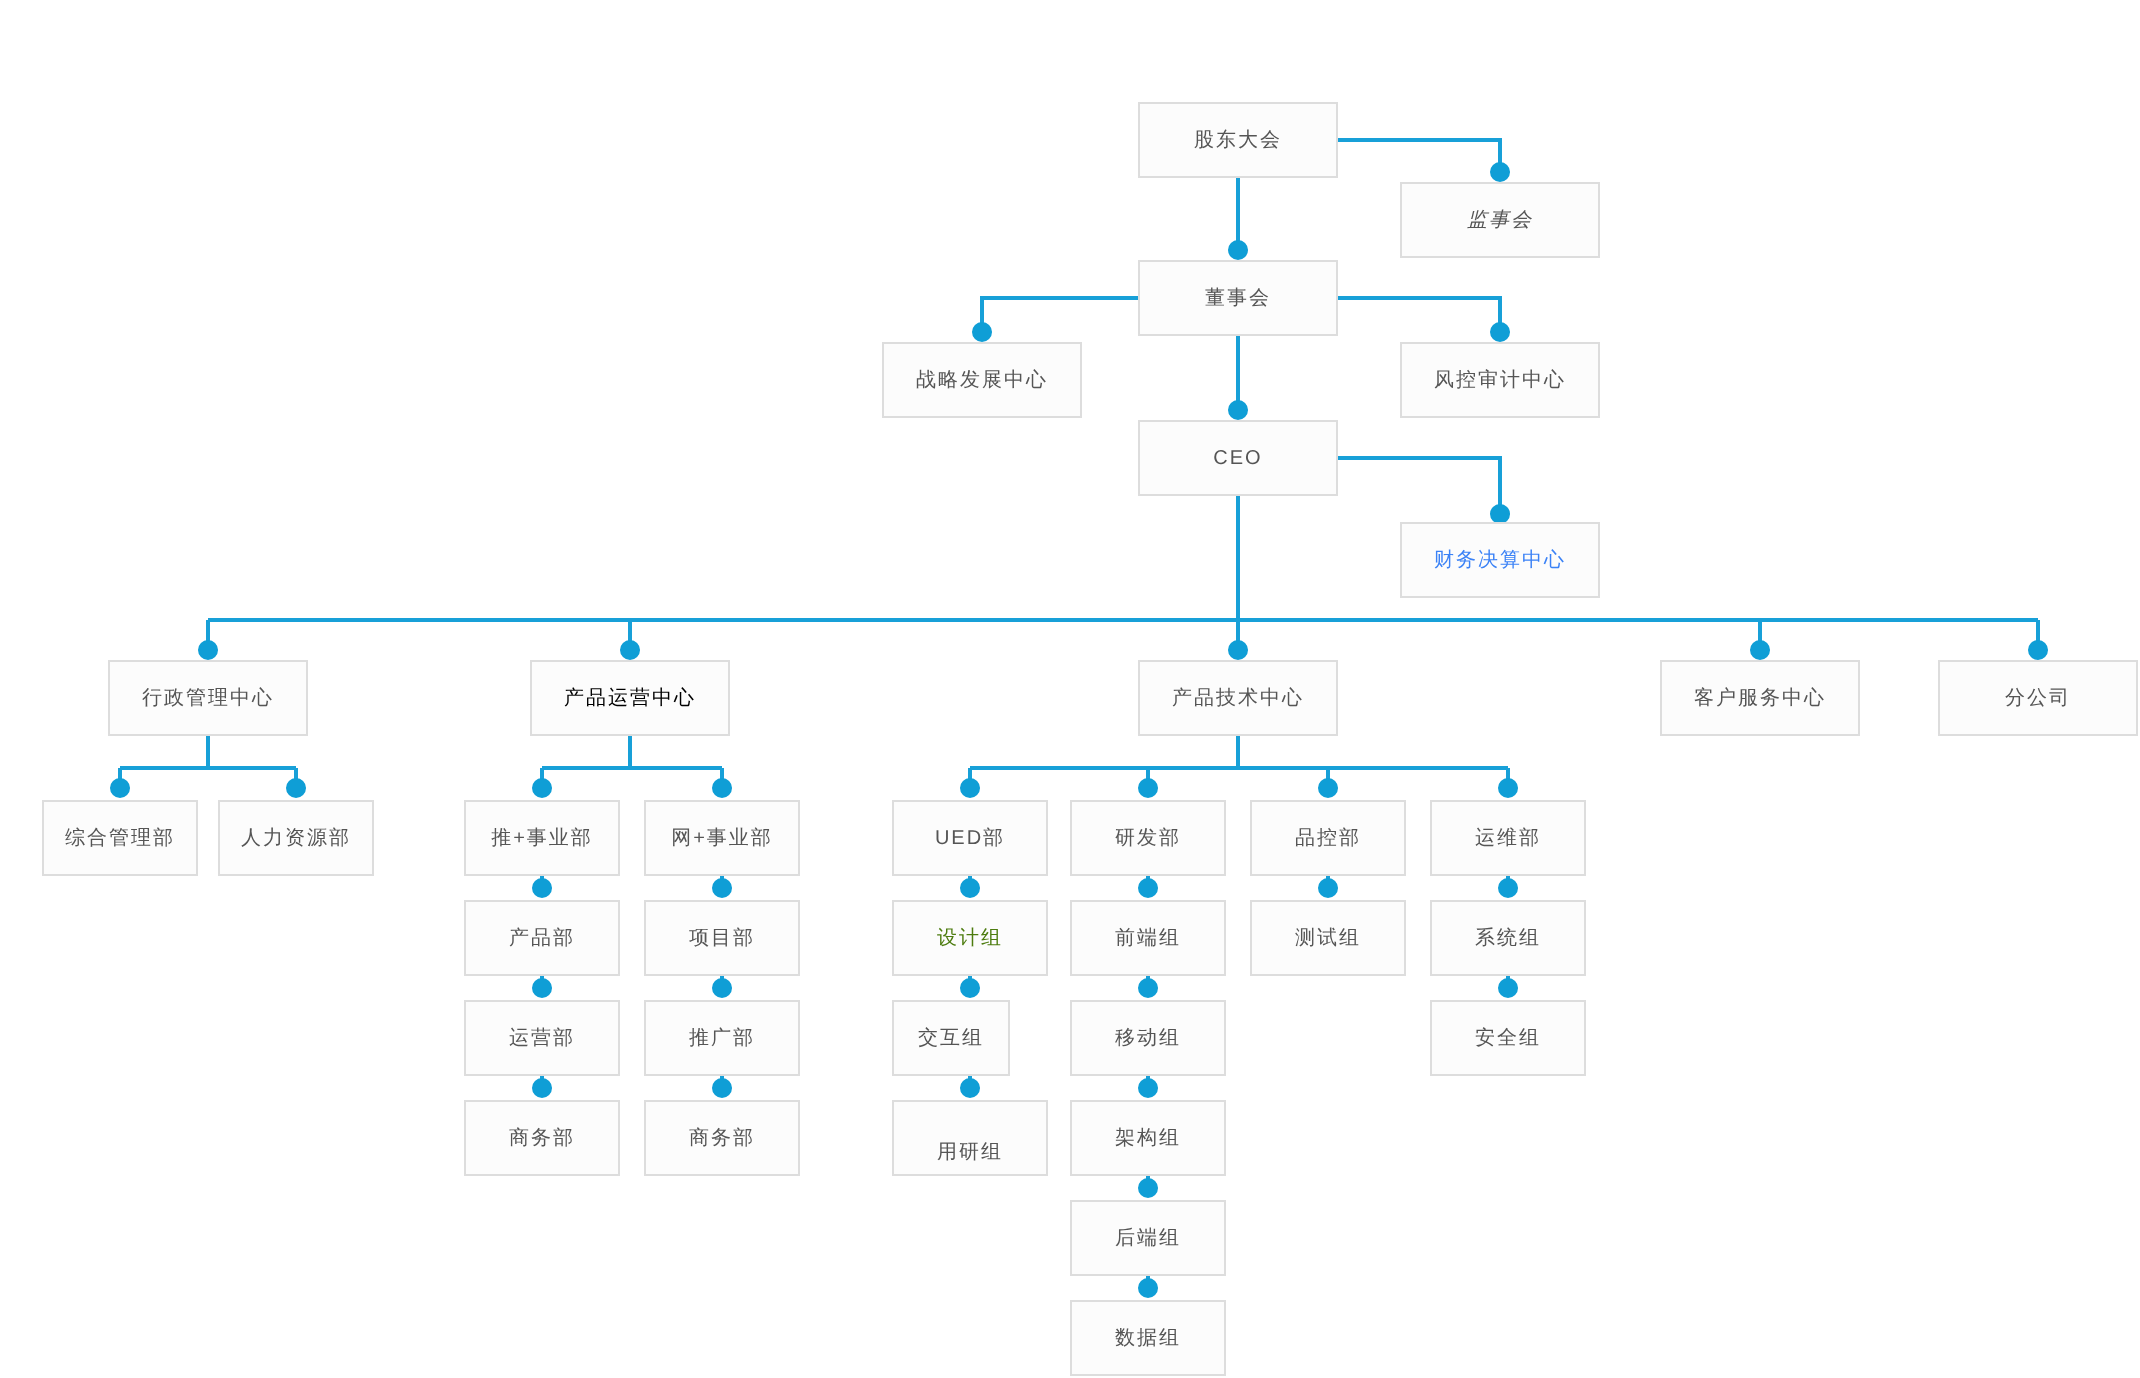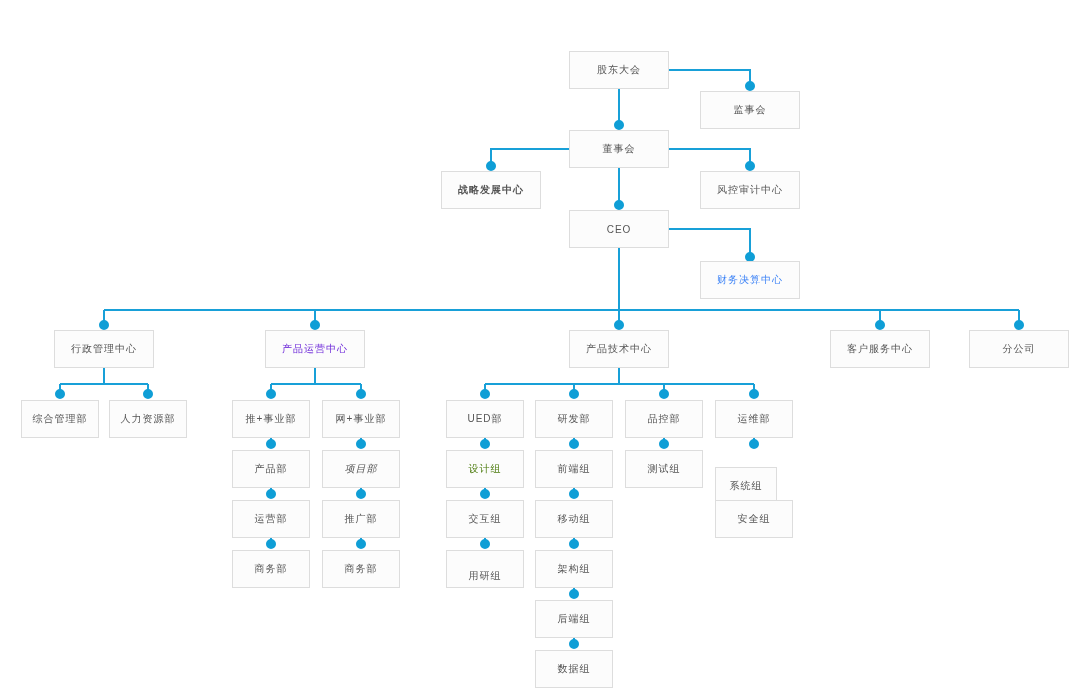--- a/index.html
+++ b/index.html
@@ -60,44 +60,44 @@
              M361,444h.01 M361,494h.01 M361,544h.01
              M485,444h.01 M485,494h.01 M485,544h.01
              M574,444h.01 M574,494h.01 M574,544h.01 M574,594h.01 M574,644h.01
              M664,444h.01
              M754,444h.01 M754,494h.01"></path>
   </svg>
 
   <div class="node" style="left: 569px; top: 51px; width: 100px; background: rgb(252, 252, 252); border-color: rgb(221, 221, 221);">
       <span class="label" style="color: rgb(85, 85, 85);">股东大会</span>
     </div>
-  <div class="node" style="left: 700px; top: 91px; width: 100px; background: rgb(252, 252, 252); border-color: rgb(221, 221, 221);">
+  <div class="node" style="left: 700px; top: 91px; width: 100px; background: rgb(252, 252, 252); border-color: rgb(221, 221, 221); font-style: italic;">
       <span class="label" style="color: rgb(85, 85, 85);">监事会</span>
     </div>
   <div class="node" style="left: 569px; top: 130px; width: 100px; background: rgb(252, 252, 252); border-color: rgb(221, 221, 221);">
       <span class="label" style="color: rgb(85, 85, 85);">董事会</span>
     </div>
-  <div class="node" style="left: 441px; top: 171px; width: 100px; background: rgb(252, 252, 252); border-color: rgb(221, 221, 221); font-weight: bold;">
+  <div class="node" style="left: 441px; top: 171px; width: 100px; background: rgb(252, 252, 252); border-color: rgb(221, 221, 221);">
       <span class="label" style="color: rgb(85, 85, 85);">战略发展中心</span>
     </div>
   <div class="node" style="left: 700px; top: 171px; width: 100px; background: rgb(252, 252, 252); border-color: rgb(221, 221, 221);">
       <span class="label" style="color: rgb(85, 85, 85);">风控审计中心</span>
     </div>
   <div class="node" style="left: 569px; top: 210px; width: 100px; background: rgb(252, 252, 252); border-color: rgb(221, 221, 221);">
       <span class="label" style="color: rgb(85, 85, 85);">CEO</span>
     </div>
   <div class="node" style="left: 700px; top: 261px; width: 100px; background: rgb(252, 252, 252); border-color: rgb(221, 221, 221);">
       <span class="label" style="color: #3b82f6;">财务决算中心</span>
     </div>
 
   <div class="node" style="left: 54px; top: 330px; width: 100px; background: rgb(252, 252, 252); border-color: rgb(221, 221, 221);">
       <span class="label" style="color: rgb(85, 85, 85);">行政管理中心</span>
     </div>
   <div class="node" style="left: 265px; top: 330px; width: 100px; background: rgb(252, 252, 252); border-color: rgb(221, 221, 221);">
-      <span class="label" style="color: #6d28d9;">产品运营中心</span>
+      <span class="label" style="color: #000000;">产品运营中心</span>
     </div>
   <div class="node" style="left: 569px; top: 330px; width: 100px; background: rgb(252, 252, 252); border-color: rgb(221, 221, 221); align-items: center;">
       <span class="label" style="color: rgb(85, 85, 85);">产品技术中心</span>
     </div>
   <div class="node" style="left: 830px; top: 330px; width: 100px; background: rgb(252, 252, 252); border-color: rgb(221, 221, 221);">
       <span class="label" style="color: rgb(85, 85, 85);">客户服务中心</span>
     </div>
   <div class="node" style="left: 969px; top: 330px; width: 100px; background: rgb(252, 252, 252); border-color: rgb(221, 221, 221);">
       <span class="label" style="color: rgb(85, 85, 85);">分公司</span>
     </div>
@@ -118,37 +118,37 @@
   <div class="node" style="left: 232px; top: 500px; width: 78px; background: rgb(252, 252, 252); border-color: rgb(221, 221, 221);">
       <span class="label" style="color: rgb(85, 85, 85);">运营部</span>
     </div>
   <div class="node" style="left: 232px; top: 550px; width: 78px; background: rgb(252, 252, 252); border-color: rgb(221, 221, 221);">
       <span class="label" style="color: rgb(85, 85, 85);">商务部</span>
     </div>
 
   <div class="node" style="left: 322px; top: 400px; width: 78px; background: rgb(252, 252, 252); border-color: rgb(221, 221, 221);">
       <span class="label" style="color: rgb(85, 85, 85);">网+事业部</span>
     </div>
-  <div class="node" style="left: 322px; top: 450px; width: 78px; background: rgb(252, 252, 252); border-color: rgb(221, 221, 221); font-style: italic;">
+  <div class="node" style="left: 322px; top: 450px; width: 78px; background: rgb(252, 252, 252); border-color: rgb(221, 221, 221);">
       <span class="label" style="color: rgb(85, 85, 85);">项目部</span>
     </div>
   <div class="node" style="left: 322px; top: 500px; width: 78px; background: rgb(252, 252, 252); border-color: rgb(221, 221, 221);">
       <span class="label" style="color: rgb(85, 85, 85);">推广部</span>
     </div>
   <div class="node" style="left: 322px; top: 550px; width: 78px; background: rgb(252, 252, 252); border-color: rgb(221, 221, 221);">
       <span class="label" style="color: rgb(85, 85, 85);">商务部</span>
     </div>
 
   <div class="node" style="left: 446px; top: 400px; width: 78px; background: rgb(252, 252, 252); border-color: rgb(221, 221, 221);">
       <span class="label" style="color: rgb(85, 85, 85);">UED部</span>
     </div>
   <div class="node" style="left: 446px; top: 450px; width: 78px; background: rgb(252, 252, 252); border-color: rgb(221, 221, 221);">
       <span class="label" style="color: #4d7c0f;">设计组</span>
     </div>
-  <div class="node" style="left: 446px; top: 500px; width: 78px; background: rgb(252, 252, 252); border-color: rgb(221, 221, 221);">
+  <div class="node" style="left: 446px; top: 500px; width: 59px; background: rgb(252, 252, 252); border-color: rgb(221, 221, 221);">
       <span class="label" style="color: rgb(85, 85, 85);">交互组</span>
     </div>
   <div class="node" style="left: 446px; top: 550px; width: 78px; background: rgb(252, 252, 252); border-color: rgb(221, 221, 221);">
       <span class="label" style="color: rgb(85, 85, 85); margin-top: 14px;">用研组</span>
     </div>
 
   <div class="node" style="left: 535px; top: 400px; width: 78px; background: rgb(252, 252, 252); border-color: rgb(221, 221, 221);">
       <span class="label" style="color: rgb(85, 85, 85);">研发部</span>
     </div>
   <div class="node" style="left: 535px; top: 450px; width: 78px; background: rgb(252, 252, 252); border-color: rgb(221, 221, 221);">
@@ -170,20 +170,20 @@
   <div class="node" style="left: 625px; top: 400px; width: 78px; background: rgb(252, 252, 252); border-color: rgb(221, 221, 221);">
       <span class="label" style="color: rgb(85, 85, 85);">品控部</span>
     </div>
   <div class="node" style="left: 625px; top: 450px; width: 78px; background: rgb(252, 252, 252); border-color: rgb(221, 221, 221);">
       <span class="label" style="color: rgb(85, 85, 85);">测试组</span>
     </div>
 
   <div class="node" style="left: 715px; top: 400px; width: 78px; background: rgb(252, 252, 252); border-color: rgb(221, 221, 221);">
       <span class="label" style="color: rgb(85, 85, 85);">运维部</span>
     </div>
-  <div class="node" style="left: 715px; top: 450px; width: 62px; background: rgb(252, 252, 252); border-color: rgb(221, 221, 221); margin-top: 17px;">
+  <div class="node" style="left: 715px; top: 450px; width: 78px; background: rgb(252, 252, 252); border-color: rgb(221, 221, 221);">
       <span class="label" style="color: rgb(85, 85, 85);">系统组</span>
     </div>
   <div class="node" style="left: 715px; top: 500px; width: 78px; background: rgb(252, 252, 252); border-color: rgb(221, 221, 221);">
       <span class="label" style="color: rgb(85, 85, 85);">安全组</span>
     </div>
 
 </div>
 
 </body></html>

